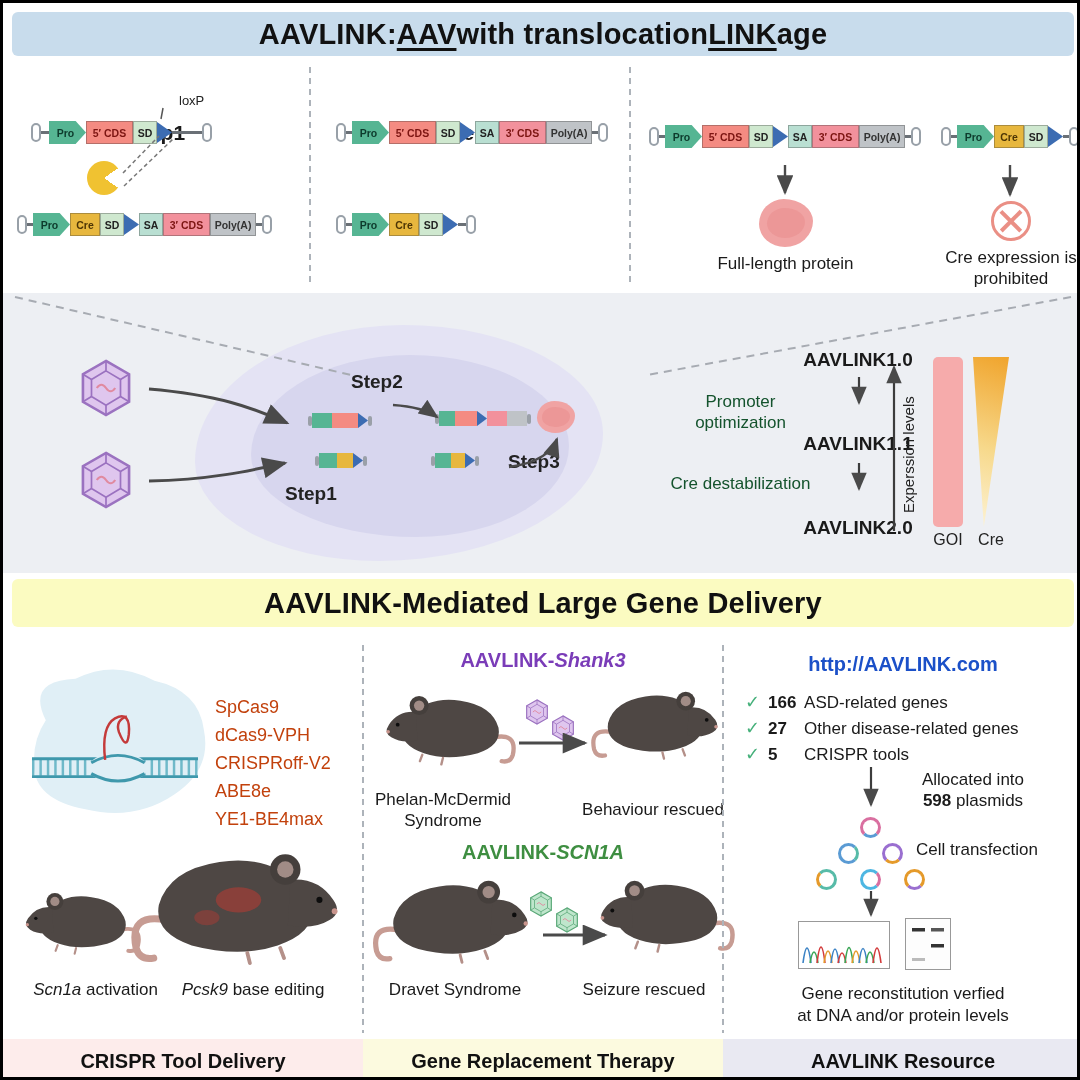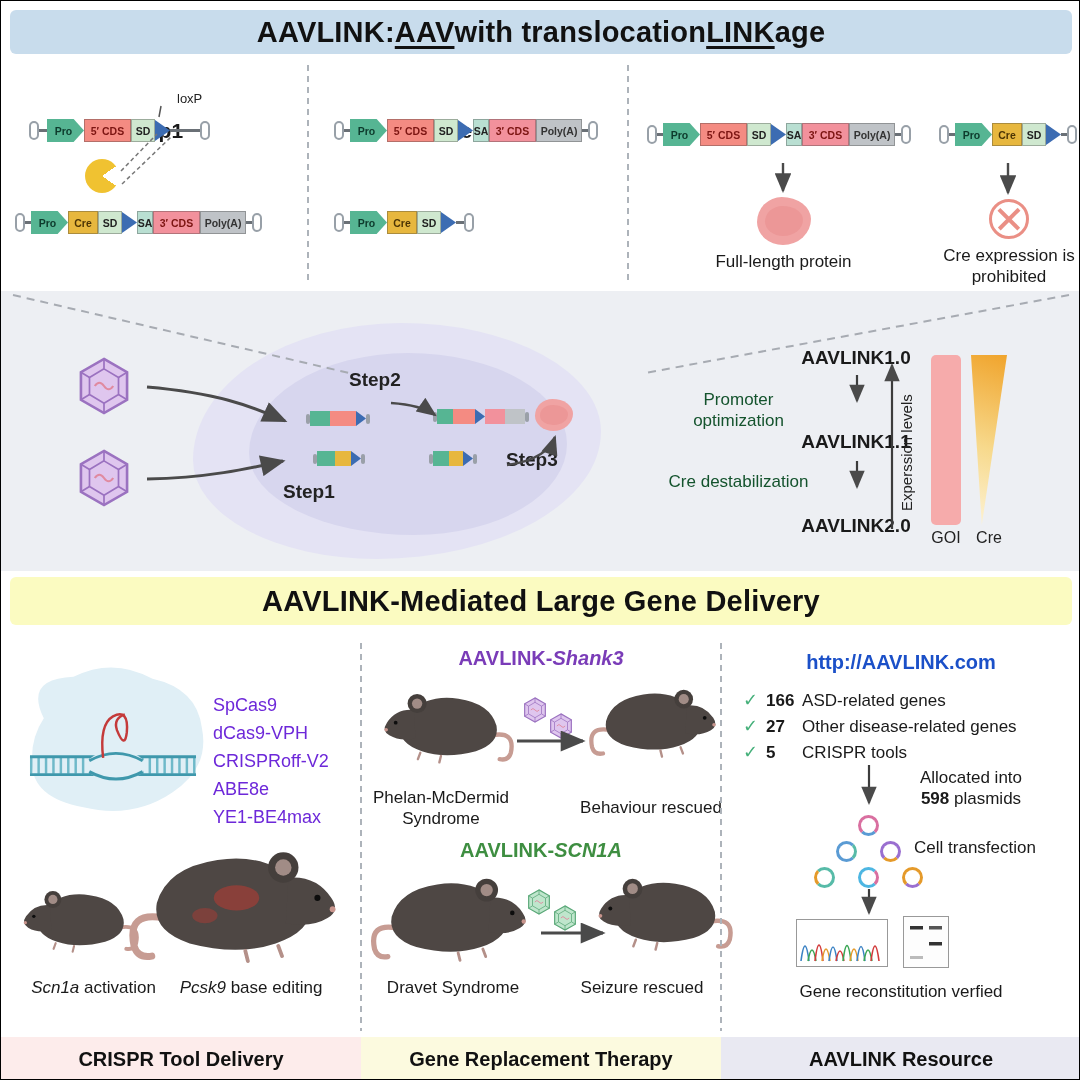--- a/index.html
+++ b/index.html
@@ -1,18 +1,18 @@
 <!DOCTYPE html>
 <html><head>
 <meta charset="utf-8">
 <style>
   * { margin:0; padding:0; box-sizing:border-box; }
   html,body { background:#fff; }
   .page { position:relative; width:1080px; height:1080px; overflow:hidden; background:#fff;
-          font-family:"Liberation Sans","DejaVu Sans",sans-serif; color:#1a1a1a; border:1px solid #000000; }
+          font-family:"Liberation Sans","DejaVu Sans",sans-serif; color:#1a1a1a; border:3px solid #000000; }
   .abs { position:absolute; }
 
   
   .banner { position:absolute; left:9px; width:1062px; display:flex; align-items:center; justify-content:center;
             font-weight:bold; border-radius:6px; letter-spacing:.2px; color:#111; }
   .banner-blue { top:9px; height:44px; background:#c8dcec; font-size:29px; }
   .banner-yellow { top:576px; height:48px; background:#fbfbc1; font-size:29px; }
   .u { text-decoration:underline; text-underline-offset:4px; text-decoration-thickness:3px; }
 
   .step-title { position:absolute; top:66px; text-align:center; font-size:21px; font-weight:bold; }
@@ -21,21 +21,21 @@
   .construct { position:absolute; display:flex; align-items:center; }
   .itr { width:10px; height:19px; border:2.5px solid #98a0a8; border-radius:5px; background:#fff; flex:none; }
   .ln { height:2.5px; background:#6a7076; flex:none; }
   .el { height:23px; display:flex; align-items:center; justify-content:center; font-size:10.5px; font-weight:bold;
         flex:none; border:1px solid rgba(60,60,60,.35); color:#222; }
   .pro { width:37px; clip-path:polygon(0 0,72% 0,100% 50%,72% 100%,0 100%); background:#56b593; border:none;
          padding-right:4px; color:#0d3a2c; }
   .cds5 { width:47px; background:#f48b82; color:#7c1512; }
   .cds3 { width:47px; background:#f2919c; color:#7c1512; }
   .sd  { width:24px; background:#cfe8cf; }
-  .sa  { width:16px; background:#b9dfd2; }
+  .sa  { width:24px; background:#b9dfd2; }
   .cre { width:30px; background:#e7b73e; color:#4d3505; }
   .polya { width:46px; background:#bfc3c7; color:#333; }
   .tri { width:15px; height:21px; clip-path:polygon(0 0,100% 50%,0 100%); background:#3c6cb2; flex:none; }
   .loxp-lbl { position:absolute; left:140px; top:90px; font-size:13px; color:#222;padding-left:36px; }
 
   .pacman { position:absolute; left:84px; top:158px; width:34px; height:34px; border-radius:50%;
             background:conic-gradient(#f0c231 0deg 55deg, rgba(0,0,0,0) 55deg 125deg, #f0c231 125deg 360deg); }
 
   .pblob { position:absolute; background:#f0a3a3; border-radius:46% 54% 52% 48% / 52% 46% 54% 48%; }
   .pblob::before { content:""; position:absolute; inset:18% 14%; background:#ec9797; border-radius:inherit; }
@@ -66,21 +66,21 @@
   .vlabel { position:absolute; left:770px; width:170px; text-align:center; font-weight:bold; font-size:19px; }
   .vtrans { position:absolute; left:655px; width:165px; text-align:center; font-size:17px; line-height:21px; color:#14532d; }
   .vaxis  { position:absolute; left:897px; top:368px; height:168px; writing-mode:vertical-rl; transform:rotate(180deg);
             font-size:15px; color:#222; text-align:center; }
   .goi-bar { position:absolute; left:930px; top:354px; width:30px; height:170px; background:#f6abab; border-radius:5px; }
   .cre-wedge { position:absolute; left:970px; top:354px; width:36px; height:170px;
             background:linear-gradient(200deg,#f0a42c,#f7d98c 55%,#fdf3d6); clip-path:polygon(0 0,100% 0,30% 100%); }
   .bar-label { position:absolute; top:528px; font-size:16px; color:#222; text-align:center; }
 
   
-  .tool-list { position:absolute; left:212px; top:690px; font-size:18px; line-height:28px; color:#6d28d9; }
+  .tool-list { position:absolute; left:212px; top:690px; font-size:18px; line-height:28px; color:#c2410c; }
   .gene-title { position:absolute; width:360px; text-align:center; font-size:20px; font-weight:bold; }
   .purple { color:#7a3cb8; } .green { color:#3e8e41; }
   .ital { font-style:italic; }
   .res-url { position:absolute; left:720px; top:650px; width:360px; text-align:center; font-size:20px;
              font-weight:bold; color:#1b50c8; }
   .check-row { position:absolute; left:742px; font-size:17px; display:flex; align-items:baseline; }
   .check { color:#45b07a; font-weight:bold; margin-right:8px; font-size:18px; }
   .cnum { font-weight:bold; width:36px; flex:none; }
   .plasmid { position:absolute; width:21px; height:21px; border-radius:50%; border:3.5px solid; background:#fff; }
   .footerbar { position:absolute; top:1036px; height:44px; display:flex; align-items:center; justify-content:center;
@@ -385,20 +385,21 @@
     <path d="M75,42 Q79,12 83,42" stroke="#d23b3b" stroke-width="1.6" fill="none"></path>
   </svg>
   <svg class="abs" style="left:902px;top:915px;width:46px;height:52px" viewBox="0 0 46 52">
     <rect x="0.5" y="0.5" width="45" height="51" fill="#fdfdfd" stroke="#999"></rect>
     <rect x="7" y="10" width="13" height="3.5" fill="#333"></rect>
     <rect x="26" y="10" width="13" height="3.5" fill="#555"></rect>
     <rect x="26" y="26" width="13" height="3.5" fill="#333"></rect>
     <rect x="7" y="40" width="13" height="3" fill="#bbb"></rect>
   </svg>
   <div class="caption" style="left:730px;top:980px;width:340px">Gene reconstitution verfied</div>
+  <div class="caption" style="left:730px;top:1002px;width:340px">at DNA and/or protein levels</div>
 
   <div class="footerbar" style="left:360px;width:360px;background:#fcfadf">Gene Replacement Therapy</div>
   <div class="footerbar" style="left:0;width:360px;background:#fdeceb">CRISPR Tool Delivery</div>
   <div class="footerbar" style="left:720px;width:360px;background:#e9e9f2">AAVLINK Resource</div>
 
   <svg class="overlay" width="1080" height="1080" viewBox="0 0 1080 1080">
     <defs>
       <marker id="ah" viewBox="0 0 10 8" markerWidth="9" markerHeight="7" refX="8.5" refY="4" orient="auto">
         <path d="M0,0 L9.5,4 L0,8 Z" fill="#4a4a4a"></path>
       </marker>

